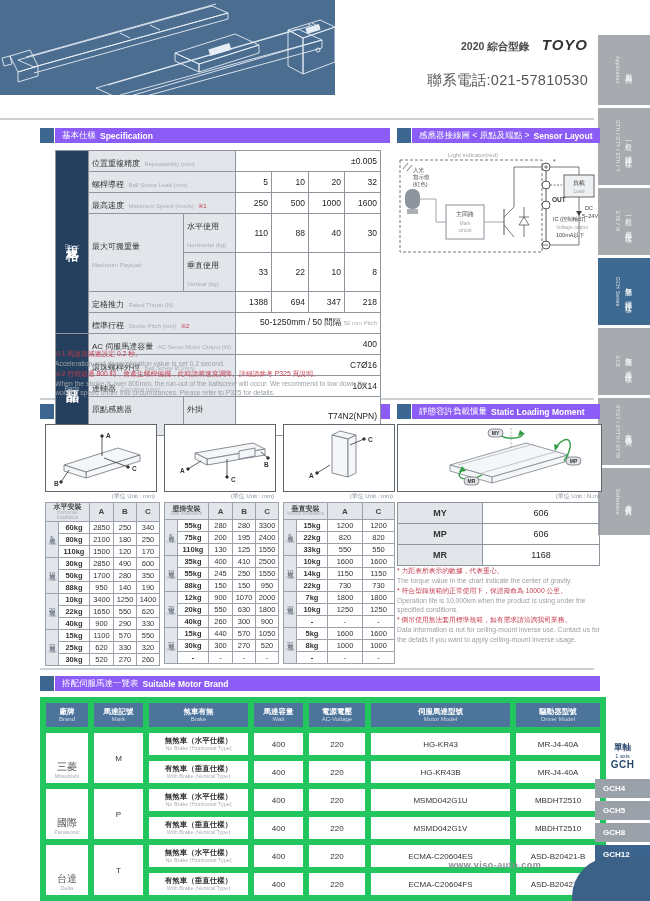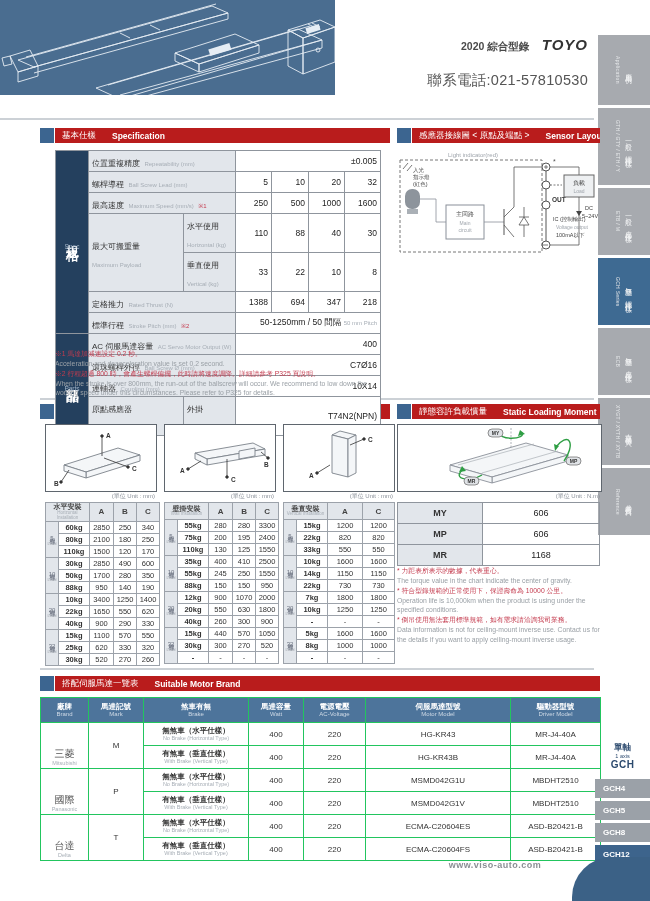--- a/index.html
+++ b/index.html
@@ -21,21 +21,21 @@
   .sidebar{position:absolute;left:598px;top:35px;width:52px;}
   .side-tab{background:#a7aaaf;margin-bottom:3px;overflow:hidden;}
   .side-tab.active{background:#3e6a92;}
   .vwrap{writing-mode:vertical-rl;display:flex;flex-direction:column;align-items:center;justify-content:center;width:100%;height:100%;gap:2px;}
   .v-zh{font-size:7px;color:#f3f4f5;letter-spacing:1.5px;}
   .v-en{font-size:5px;color:#e4e6e8;letter-spacing:.3px;}
 
   
   .sec{position:absolute;height:15px;display:flex;}
   .sec .sq{width:14px;height:15px;background:#3c6590;margin-right:1px;flex:none;}
-  .sec .bar{flex:1;background:#b91c1c;display:flex;align-items:center;padding-left:7px;gap:16px;white-space:nowrap;overflow:hidden;}
+  .sec .bar{flex:1;background:#8b5cf6;display:flex;align-items:center;padding-left:7px;gap:4px;white-space:nowrap;overflow:hidden;}
   .sec .t-zh{font-size:8.5px;color:#fff;}
   .sec .t-en{font-size:8.5px;color:#fff;font-weight:bold;}
   .sec-spec{left:40px;top:128px;width:350px;}
   .sec-sensor{left:397px;top:128px;width:203px;}
   .sec-overhang{left:40px;top:404px;width:350px;}
   .sec-moment{left:397px;top:404px;width:203px;}
   .sec-motor{left:40px;top:676px;width:560px;}
 
   
   table{border-collapse:collapse;}
@@ -74,21 +74,21 @@
   .oh-table tr.grp-start td{border-top:1.5px solid #70767e;}
 
   
   .mo-table{position:absolute;left:397px;top:502px;width:203px;border:1.5px solid #5f666e;table-layout:fixed;}
   .mo-table td{border:1px solid #8f959d;height:18px;text-align:center;font-size:9px;color:#222;}
   .mo-table td.mo-lbl{background:#e2e6eb;font-weight:bold;color:#333;}
   .mo-notes{position:absolute;left:397px;top:566px;width:208px;}
 
   
   .motor-table{position:absolute;left:40px;top:697px;width:560px;border:1.5px solid #5f666e;table-layout:fixed;}
-  .motor-table td,.motor-table th{border:1px solid #22c55e;text-align:center;padding:1px 2px;}
+  .motor-table td,.motor-table th{border:6px solid #22c55e;text-align:center;padding:1px 2px;}
   .motor-table th{background:#4d749b;height:22px;font-weight:normal;}
   .hz{display:block;font-size:7.5px;font-weight:bold;color:#fff;line-height:1.2;}
   .he{display:block;font-size:6px;color:#cfdae6;line-height:1.2;}
   .motor-table td{height:20px;font-size:8px;color:#333;background:#fff;}
   .bz{display:block;font-size:7.5px;font-weight:bold;color:#333;line-height:1.2;}
   .be{display:block;font-size:5.5px;color:#a7aeb6;line-height:1.2;}
   .brz{display:block;font-size:10px;color:#555;line-height:1.2;margin-top:24px;}
   .bre{display:block;font-size:5.5px;color:#a7aeb6;line-height:1.2;}
   .mk{font-size:9px;color:#555;}
 

